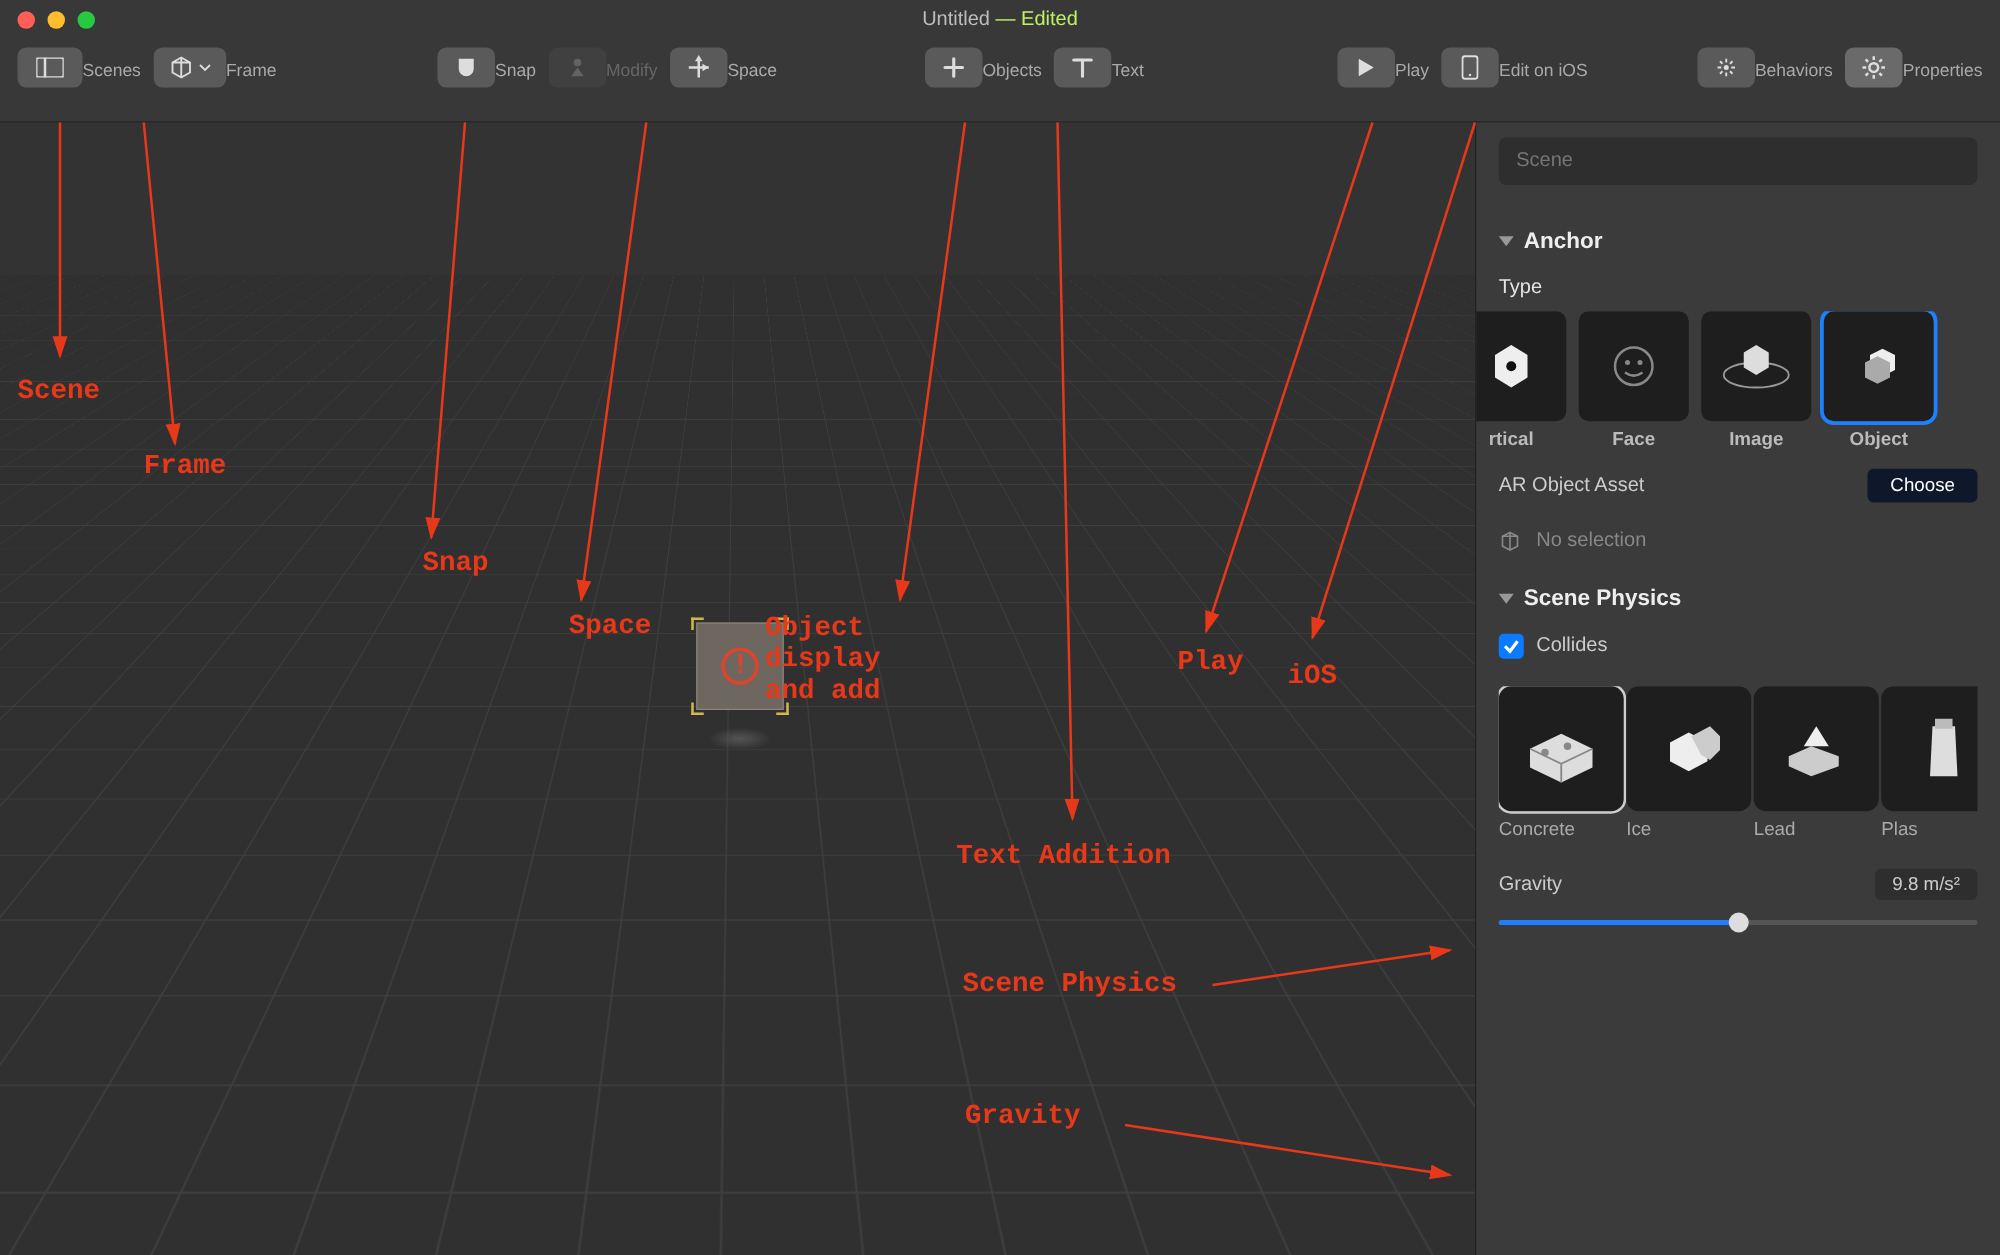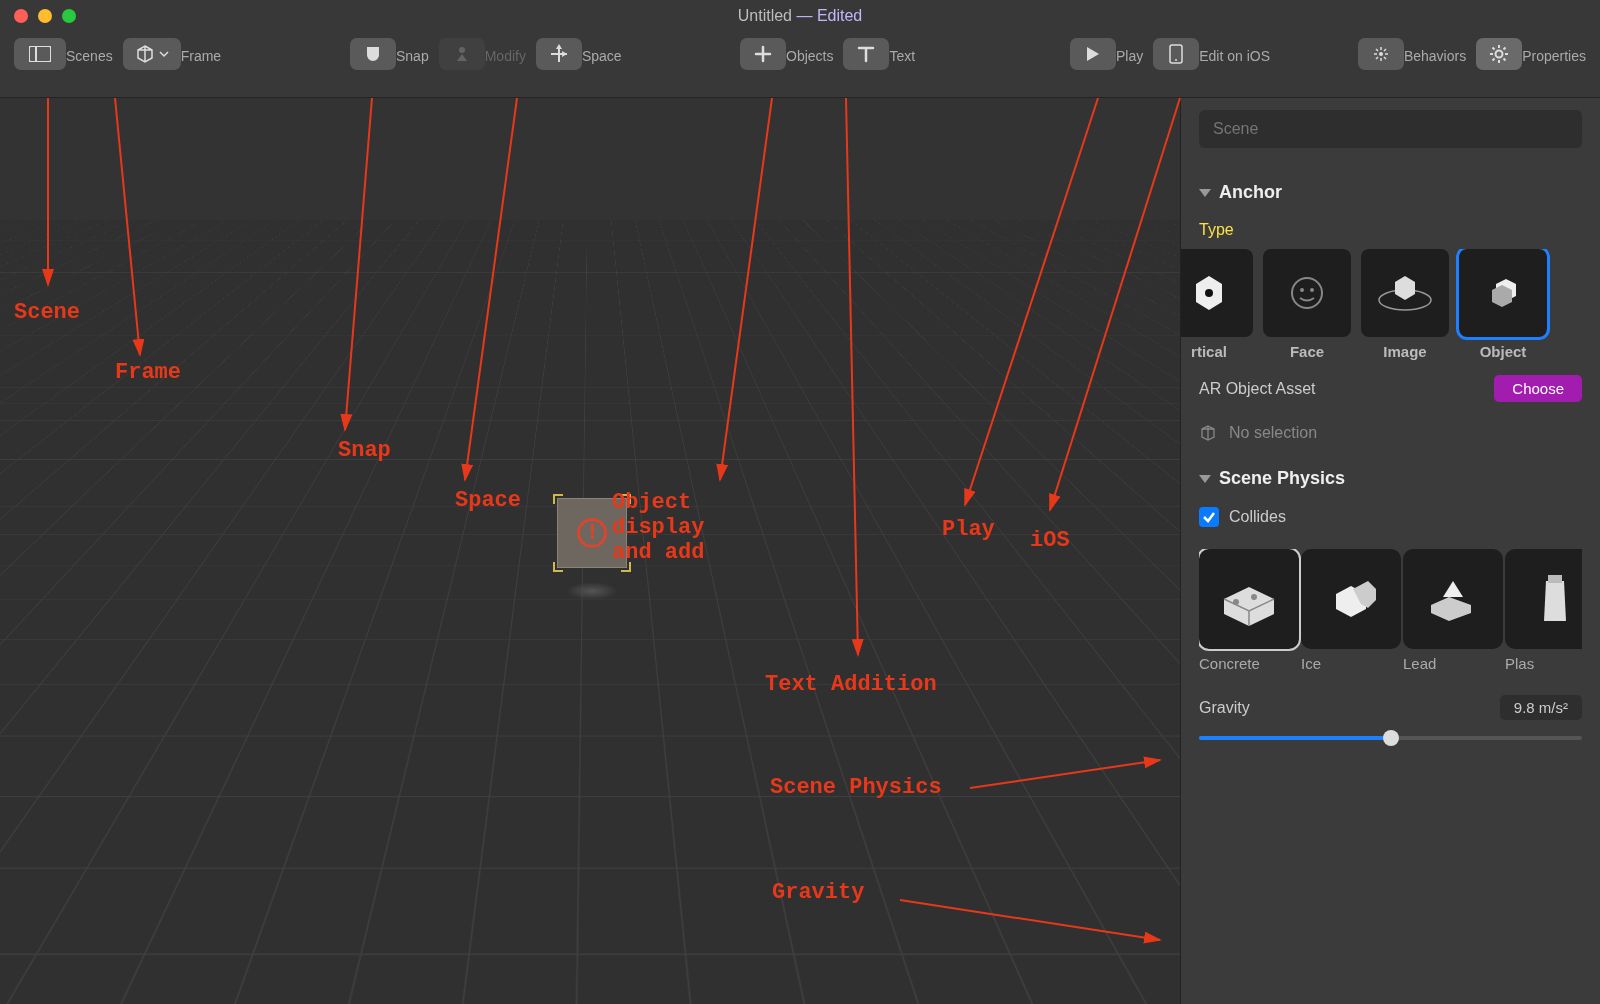--- a/index.html
+++ b/index.html
@@ -4,21 +4,21 @@
 <style>
 * { margin:0; padding:0; box-sizing:border-box; font-family:-apple-system,BlinkMacSystemFont,"Segoe UI",sans-serif; }
 body { width:1600px; height:1004px; background:#2a2a2a; color:#ccc; overflow:hidden; position:relative; }
 
 
 .titlebar { height:32px; background:#383838; display:flex; align-items:center; padding:0 14px; position:relative; }
 .traffic { display:flex; gap:10px; }
 .dot { width:14px; height:14px; border-radius:50%; }
 .dot.red{background:#ff5f57;} .dot.yellow{background:#febc2e;} .dot.green{background:#28c840;}
 .title { position:absolute; left:50%; transform:translateX(-50%); font-size:16px; color:#bdbdbd; }
-.title .dim { color:#c4b5fd; }
+.title .dim { color:#bef264; }
 
 
 .toolbar { height:66px; background:#383838; border-bottom:1px solid #242424; display:flex; align-items:flex-start; padding:6px 14px 0; position:relative; }
 .tool-group { display:flex; gap:10px; }
 .tool-btn { display:flex; flex-direction:row; align-items:center; }
 .tool-btn .btn { background:#5a5a5a; border-radius:7px; height:32px; min-width:52px; display:flex; align-items:center; justify-content:center; cursor:pointer; padding:0 12px; gap:4px; }
 .tool-btn .btn.small{min-width:46px;}
 .tool-btn .lbl { font-size:14px; color:#aaa; margin-top:4px; }
 .tool-btn.dim .btn{background:#4a4a4a; opacity:.45; cursor:default;}
 .tool-btn.dim .lbl{color:#666;}
@@ -44,28 +44,28 @@
 .corner.tl{left:-4px;top:-4px;border-right:none;border-bottom:none;}
 .corner.tr{right:-4px;top:-4px;border-left:none;border-bottom:none;}
 .corner.bl{left:-4px;bottom:-4px;border-right:none;border-top:none;}
 .corner.br{right:-4px;bottom:-4px;border-left:none;border-top:none;}
 
 
 .inspector { width:420px; background:#3b3b3b; border-left:1px solid #222; overflow-y:auto; padding:12px 18px; font-size:16px; }
 .search{width:100%;background:#2e2e2e;border:none;border-radius:6px;padding:10px 14px;color:#ccc;font-size:16px;margin-bottom:22px;}
 .section-head{display:flex;align-items:center;gap:8px;font-weight:600;font-size:18px;color:#eee;margin:12px 0 18px;cursor:pointer;}
 .disclosure{width:0;height:0;border-left:6px solid transparent;border-right:6px solid transparent;border-top:8px solid #999;}
-.field-lbl{color:#fde047;margin-bottom:10px;font-size:16px;}
+.field-lbl{color:#e5e5e5;margin-bottom:10px;font-size:16px;}
 .anchor-grid{display:flex;gap:10px;margin-bottom:14px;overflow:hidden;}
 .anchor-item{width:88px;flex-shrink:0;text-align:center;}
 .anchor-tile{width:88px;height:88px;background:#1e1e1e;border-radius:8px;display:flex;align-items:center;justify-content:center;cursor:pointer;margin-bottom:6px;}
 .anchor-tile.sel{outline:3px solid #1e7fff;}
 .anchor-item span{font-size:15px;color:#bbb;}
 .row{display:flex;align-items:center;justify-content:space-between;margin-bottom:22px;}
-.choose-btn{background:#a21caf;border:none;color:#fff;border-radius:5px;padding:5px 18px;font-size:15px;cursor:pointer;}
+.choose-btn{background:#0f172a;border:none;color:#fff;border-radius:5px;padding:5px 18px;font-size:15px;cursor:pointer;}
 .sel-row{display:flex;align-items:center;gap:12px;color:#888;margin-bottom:26px;}
 .chk-row{display:flex;align-items:center;gap:10px;margin-bottom:22px;}
 .chk{width:20px;height:20px;border-radius:4px;background:#0a7bff;display:flex;align-items:center;justify-content:center;cursor:pointer;}
 .chk svg{color:#fff;}
 .mat-grid{display:flex;gap:10px;margin-bottom:22px;overflow:hidden;}
 .mat-item{width:92px;flex-shrink:0;text-align:left;}
 .mat-tile{width:100px;height:100px;background:#1e1e1e;border-radius:10px;display:flex;align-items:center;justify-content:center;cursor:pointer;margin-bottom:6px;}
 .mat-tile.sel{outline:2px solid #ccc;}
 .mat-item span{font-size:15px;color:#aaa;}
 .grav-row{display:flex;align-items:center;justify-content:space-between;margin-bottom:8px;}

